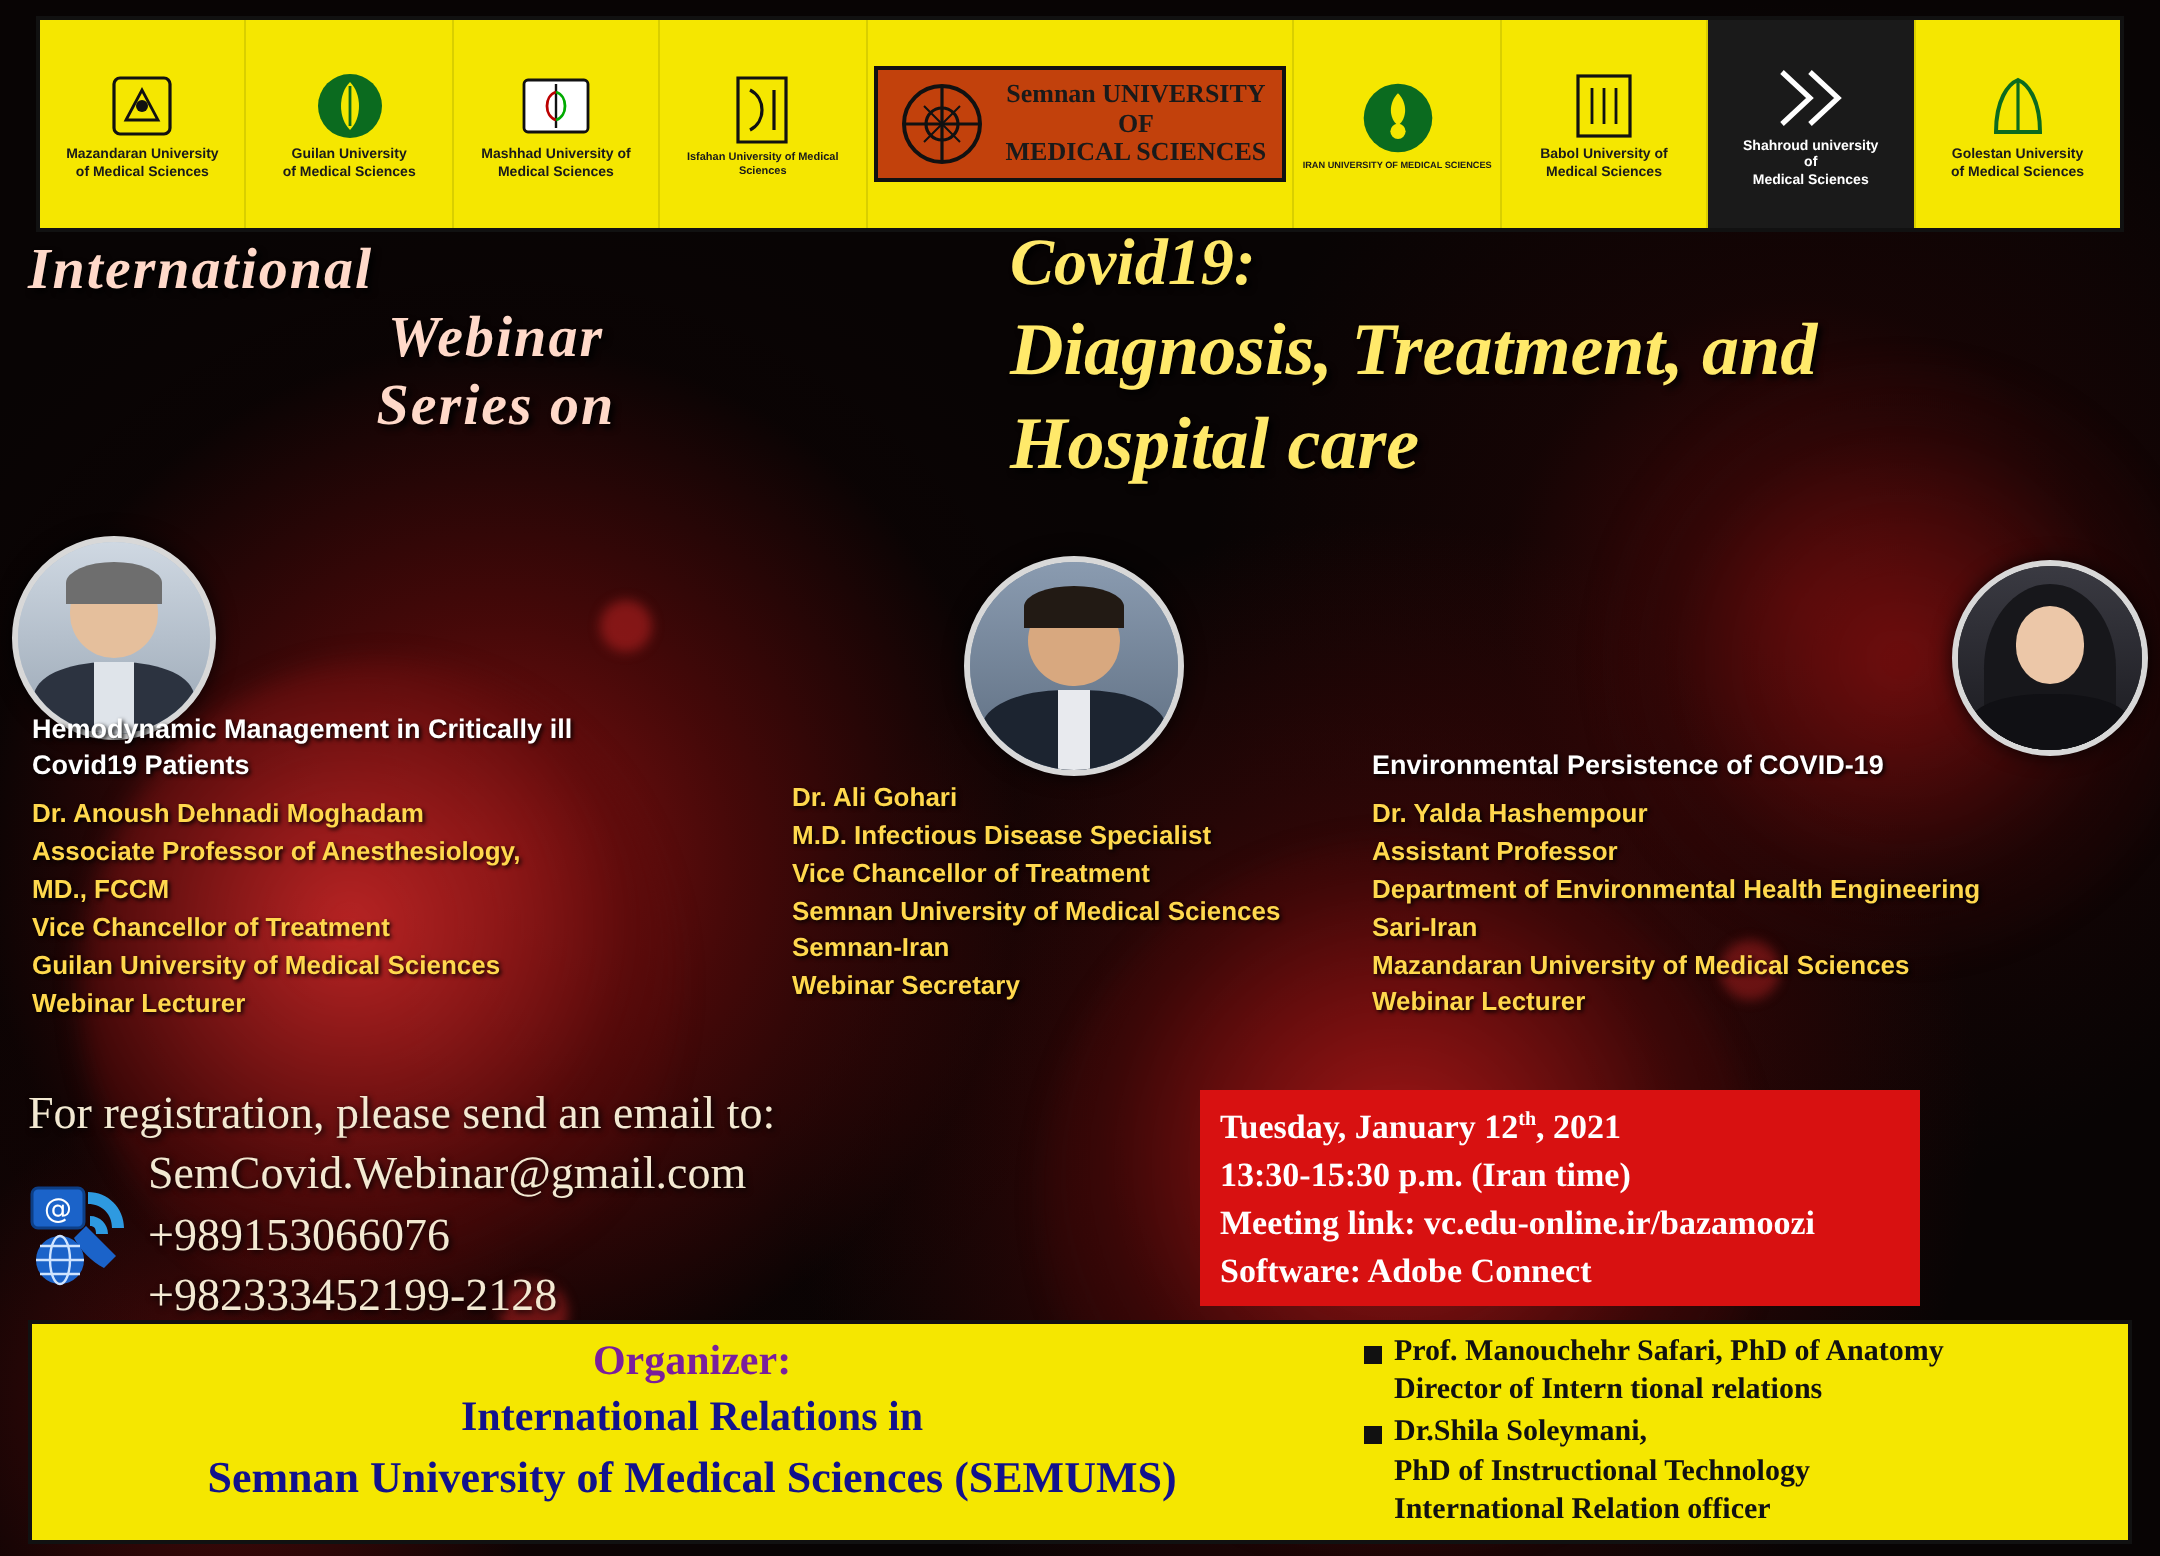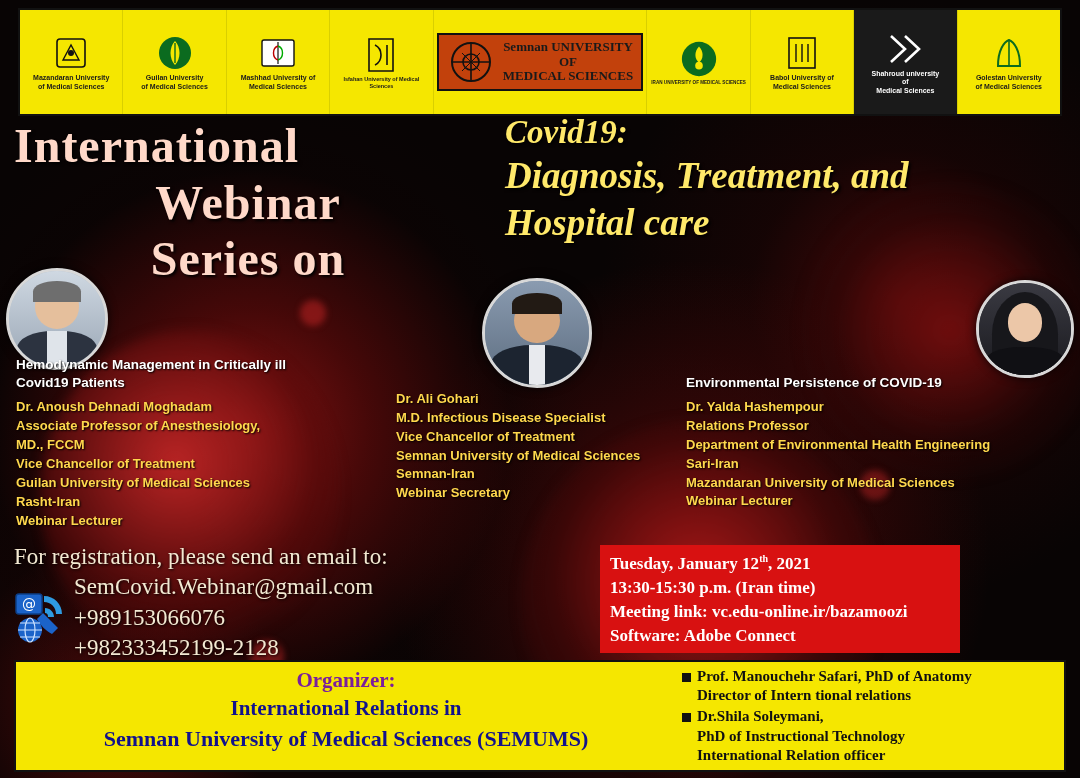--- a/index.html
+++ b/index.html
@@ -67,23 +67,23 @@
     background:#c2410c;
   }
   #semnan-box .logo-text{font-size:13px;font-family:"Liberation Serif",serif;font-weight:700;}
   #semnan-box .logo-mark{width:48px;height:48px;margin:0;}
 
   
   #title-left{
     position:absolute;left:8px;top:118px;width:480px;
     text-align:center;
     font-family:"Liberation Serif", serif;
-    font-weight:700;
+    font-weight:700;font-style:italic;
     color:#ffd9c9;
-    font-size:48px;line-height:1.18;
+    font-size:29px;line-height:1.18;
     letter-spacing:1px;
     text-shadow:2px 2px 3px #000;
   }
   #title-left .l1{display:block;text-align:left;padding-left:6px;}
   #title-left .l2{display:block;}
   #title-left .l3{display:block;}
   #title-right{
     position:absolute;left:505px;top:112px;width:570px;
     text-align:left;
     font-family:"Liberation Serif", serif;
@@ -344,21 +344,20 @@
     <div class="sp-title">
       <div>Hemodynamic Management in Critically ill</div>
       <div>Covid19 Patients</div>
     </div>
     <div class="sp-lines">
       <div>Dr. Anoush Dehnadi Moghadam</div>
       <div>Associate Professor of Anesthesiology,</div>
       <div>MD., FCCM</div>
       <div>Vice Chancellor of Treatment</div>
       <div>Guilan University of Medical Sciences</div>
-      <div>Rasht-Iran</div>
       <div>Webinar Lecturer</div>
     </div>
   </div>
 
   <div class="speaker-block" id="speaker-2">
     <div class="sp-lines">
       <div>Dr. Ali Gohari</div>
       <div>M.D. Infectious Disease Specialist</div>
       <div>Vice Chancellor of Treatment</div>
       <div>Semnan University of Medical Sciences</div>
@@ -366,21 +365,21 @@
       <div>Webinar Secretary</div>
     </div>
   </div>
 
   <div class="speaker-block" id="speaker-3">
     <div class="sp-title">
       <div>Environmental Persistence of COVID-19</div>
     </div>
     <div class="sp-lines">
       <div>Dr. Yalda Hashempour</div>
-      <div>Relations Professor</div>
+      <div>Assistant Professor</div>
       <div>Department of Environmental Health Engineering</div>
       <div>Sari-Iran</div>
       <div>Mazandaran University of Medical Sciences</div>
       <div>Webinar Lecturer</div>
     </div>
   </div>
 
   <div id="registration">
     <span class="reg-line1">For registration, please send an email to:</span>
     <span class="reg-email">SemCovid.Webinar@gmail.com</span>

